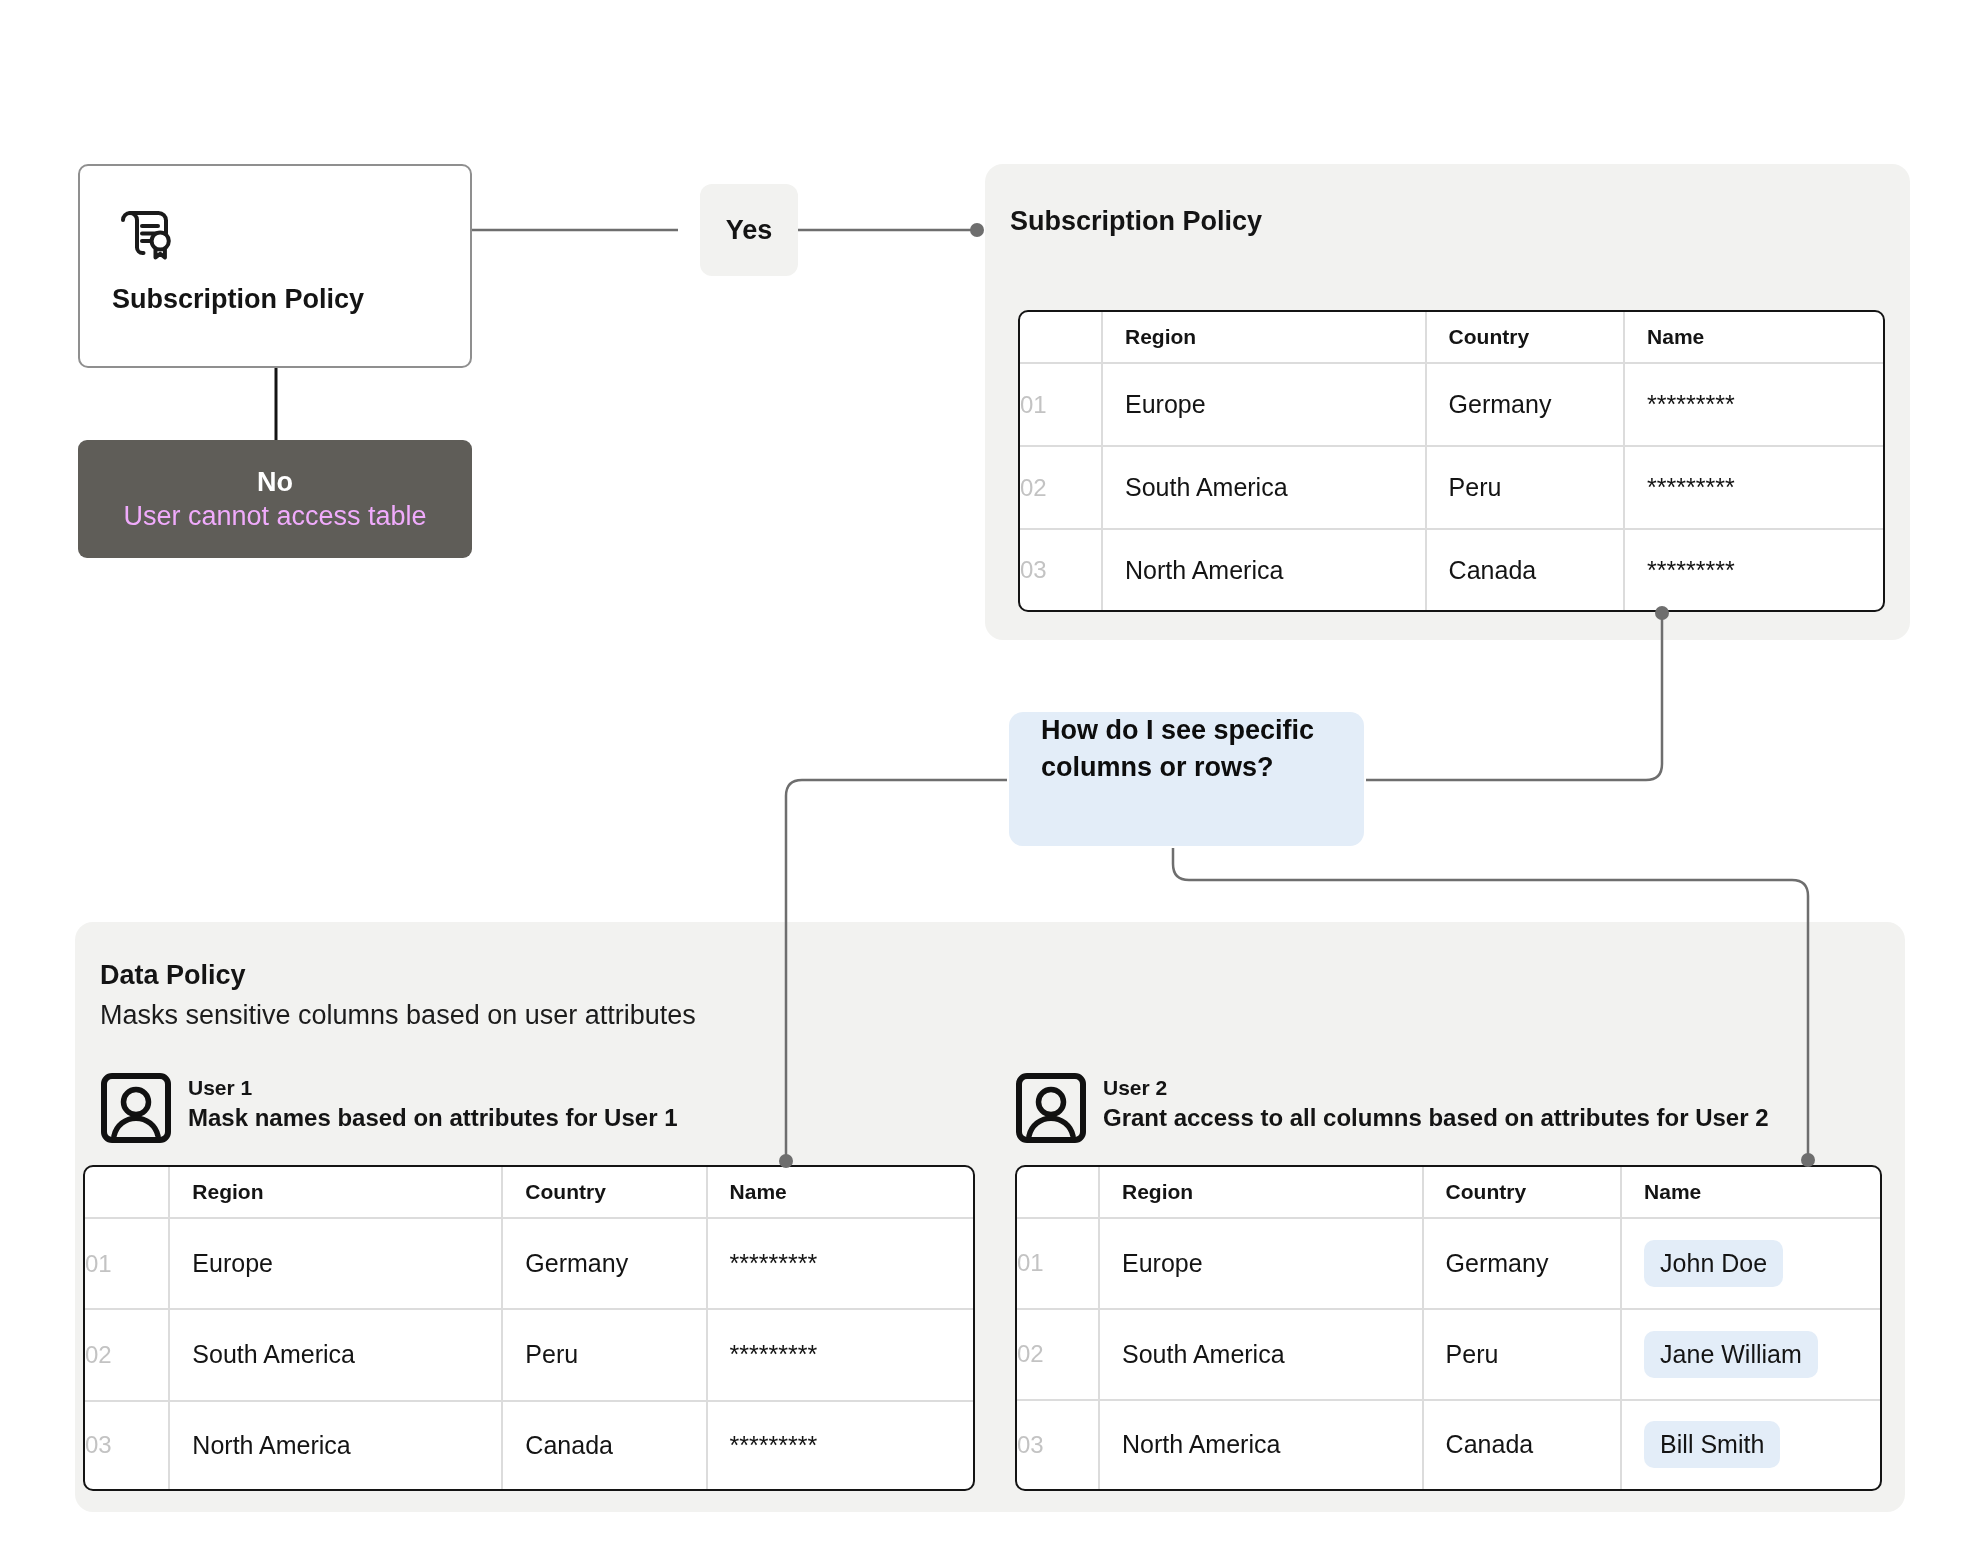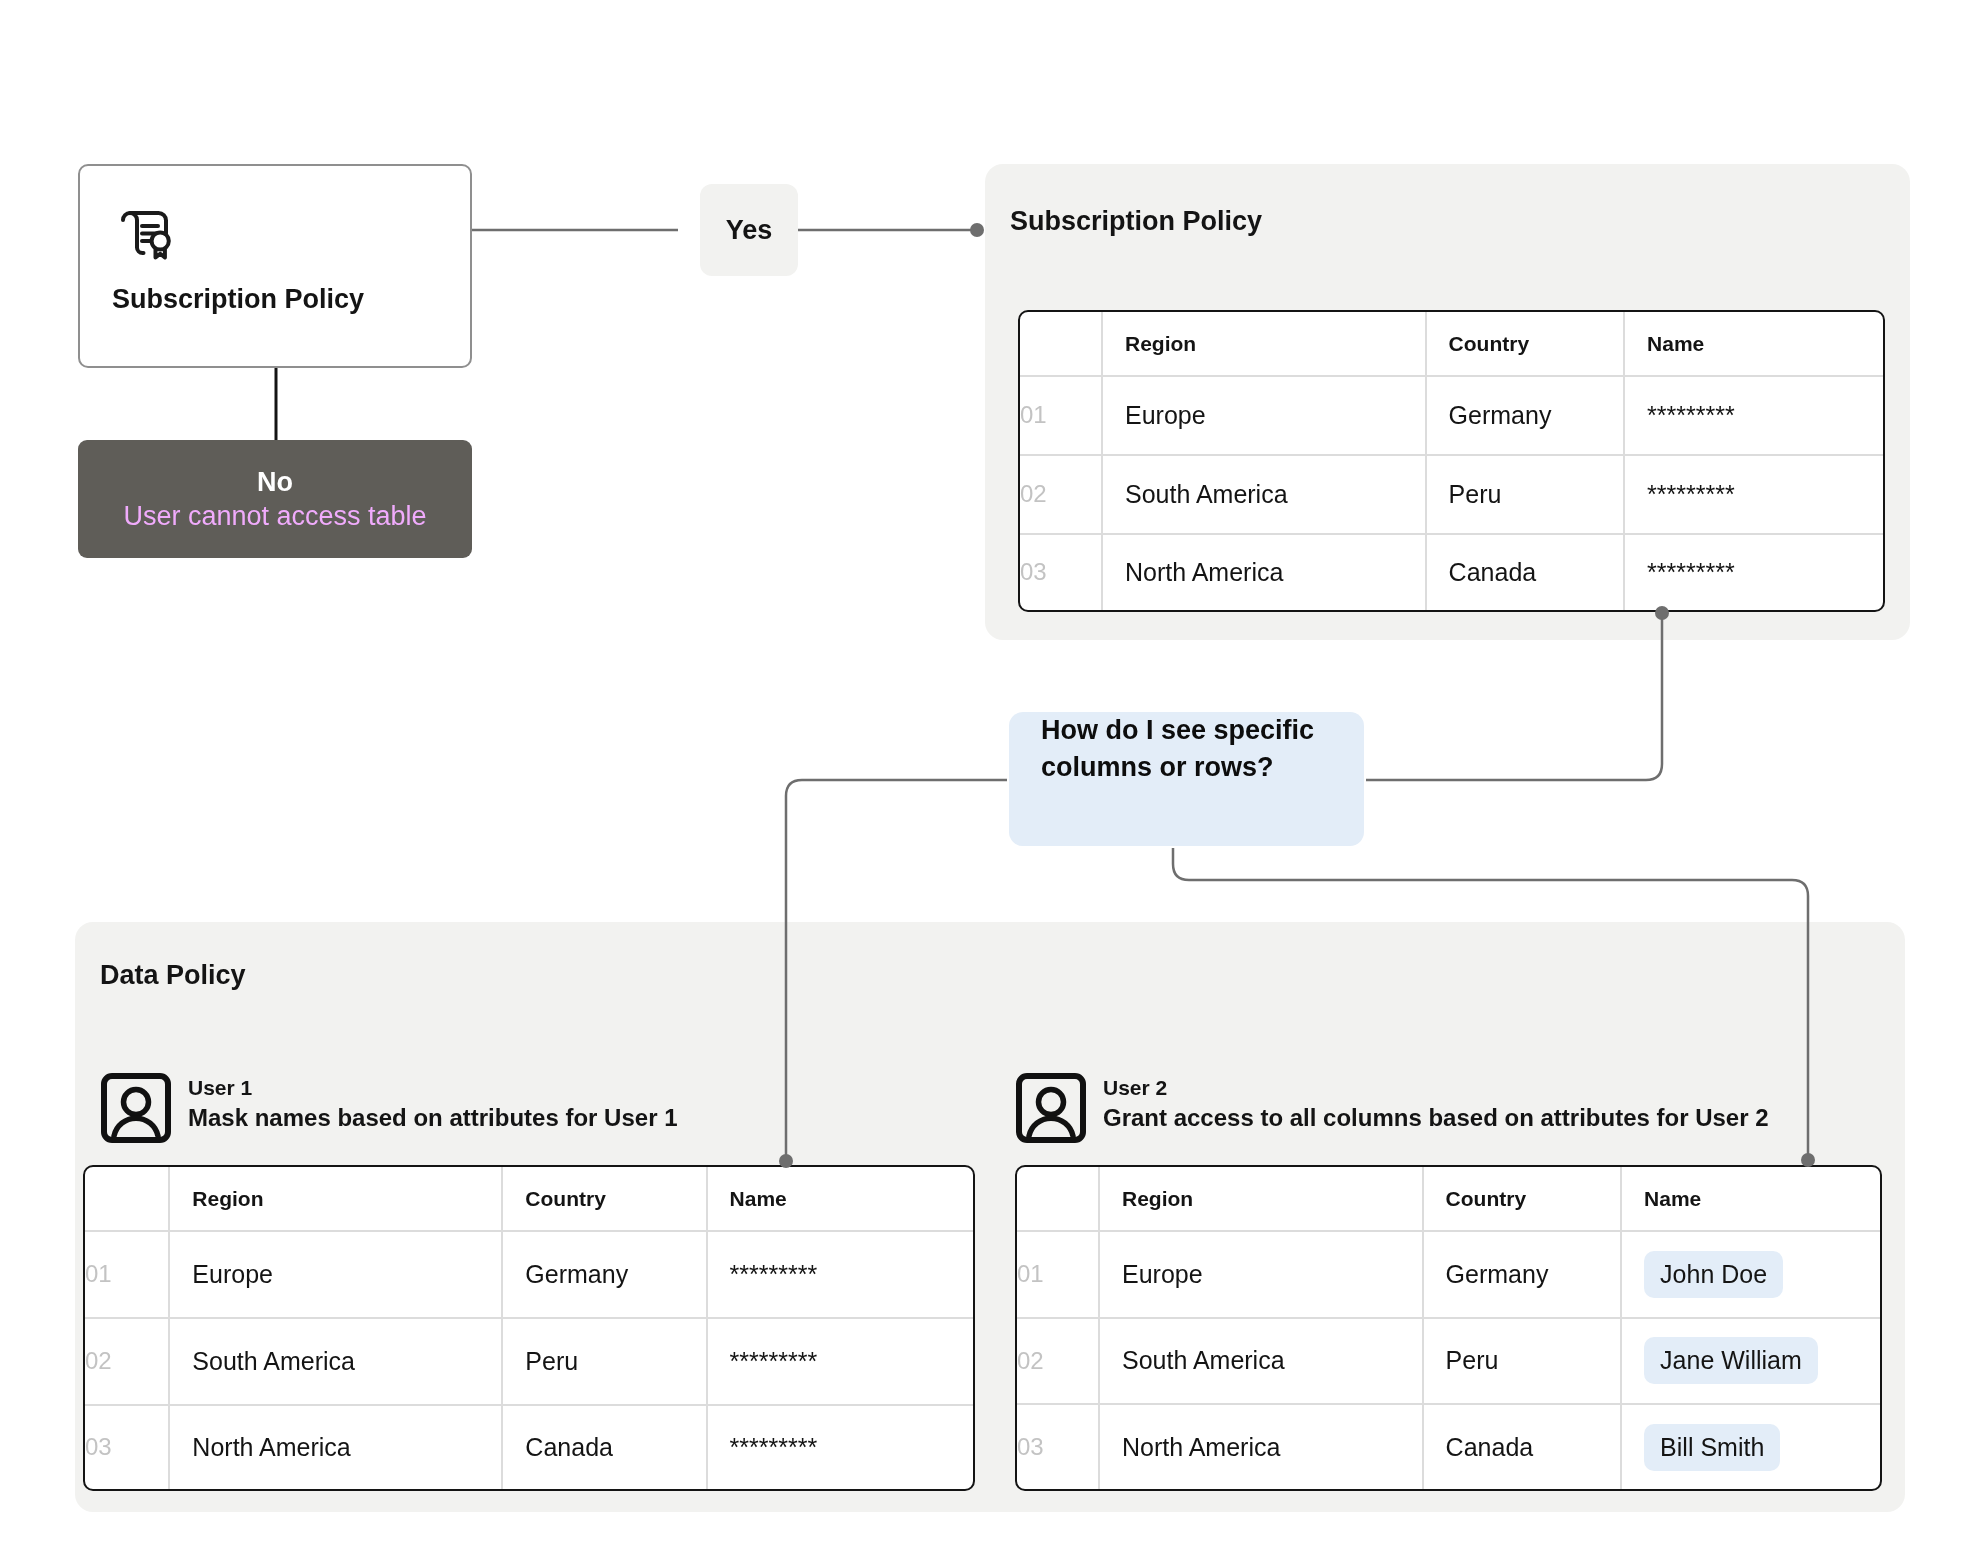--- a/index.html
+++ b/index.html
@@ -50,21 +50,21 @@
   table.grid{width:100%;height:100%;border-collapse:collapse;table-layout:fixed;}
   .grid col.c-num{width:9.5%;}
   .grid col.c-region{width:37.5%;}
   .grid col.c-country{width:23%;}
   .grid col.c-name{width:30%;}
   .grid th,.grid td{text-align:left;padding:0 0 0 22px;vertical-align:middle;}
   .grid th{font-size:21px;font-weight:700;}
   .grid td{font-size:25px;font-weight:400;}
   .grid .num{padding-left:0;color:var(--row-number);}
   .grid td.num{font-size:24px;}
-  .grid tr:first-child{height:64px;padding-left:36px;}
+  .grid tr:first-child{height:51px;padding-left:36px;}
   .grid tr:not(:first-child) > *{border-top:2px solid var(--grid-line);}
   .grid tr > *:not(:first-child){border-left:2px solid var(--grid-line);}
   .chip{
     display:inline-block;background:var(--accent-blue);border-radius:10px;
     padding:9px 16px;font-size:25px;
   }
   
   .policy-box{
     position:absolute;left:78px;top:164px;width:394px;height:204px;background:#fff;
     border:2px solid var(--box-border);border-radius:10px;box-sizing:border-box;
@@ -103,20 +103,21 @@
 
 <div class="canvas">
 
 
   <div class="panel top-panel">
     <div class="panel-title">Subscription Policy</div>
   </div>
 
   <div class="panel bottom-panel">
     <div class="panel-title">Data Policy</div>
+    <div class="panel-subtitle">Masks sensitive columns based on user attributes</div>
 
     <div class="user-block u1">
       <span class="user-icon">
         <svg width="72" height="72" viewBox="0 0 72 72" fill="none" stroke="#111" stroke-linecap="round">
           <circle cx="36" cy="30" r="12.5" stroke-width="5.5"></circle>
           <path d="M14 64 a22.5 22.5 0 0 1 44 0" stroke-width="5.5"></path>
           <rect x="4" y="4" width="64" height="64" rx="8" stroke-width="6" fill="none"></rect>
         </svg>
       </span>
       <div class="user-label">User 1</div>

